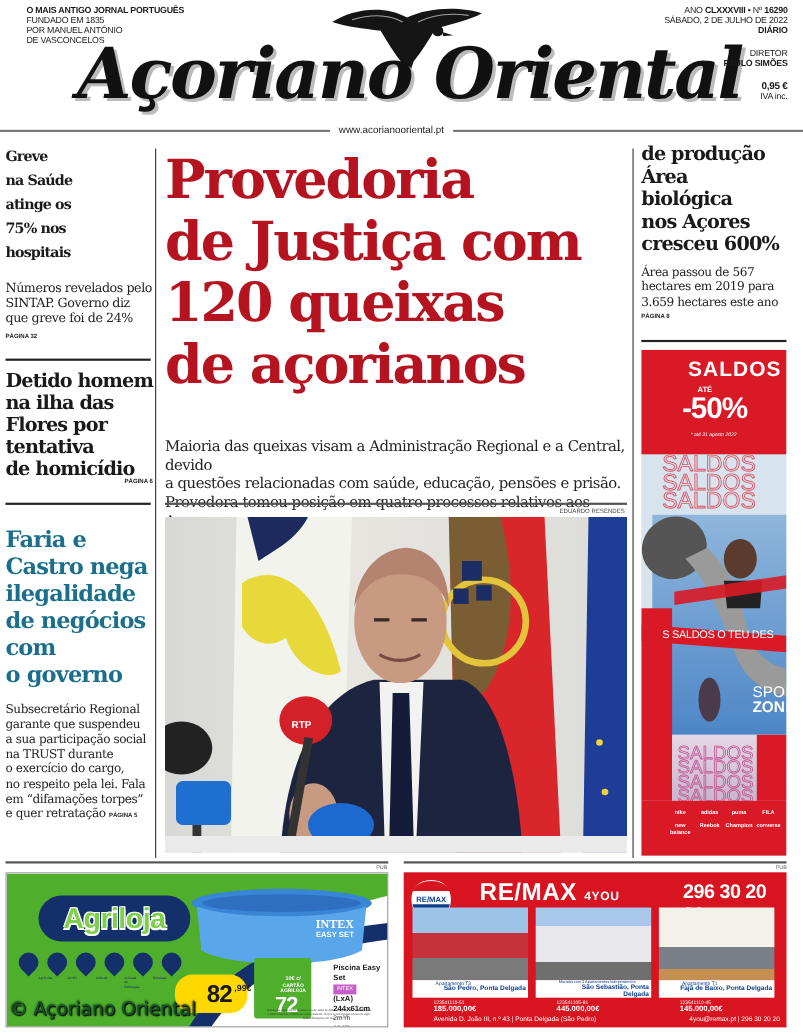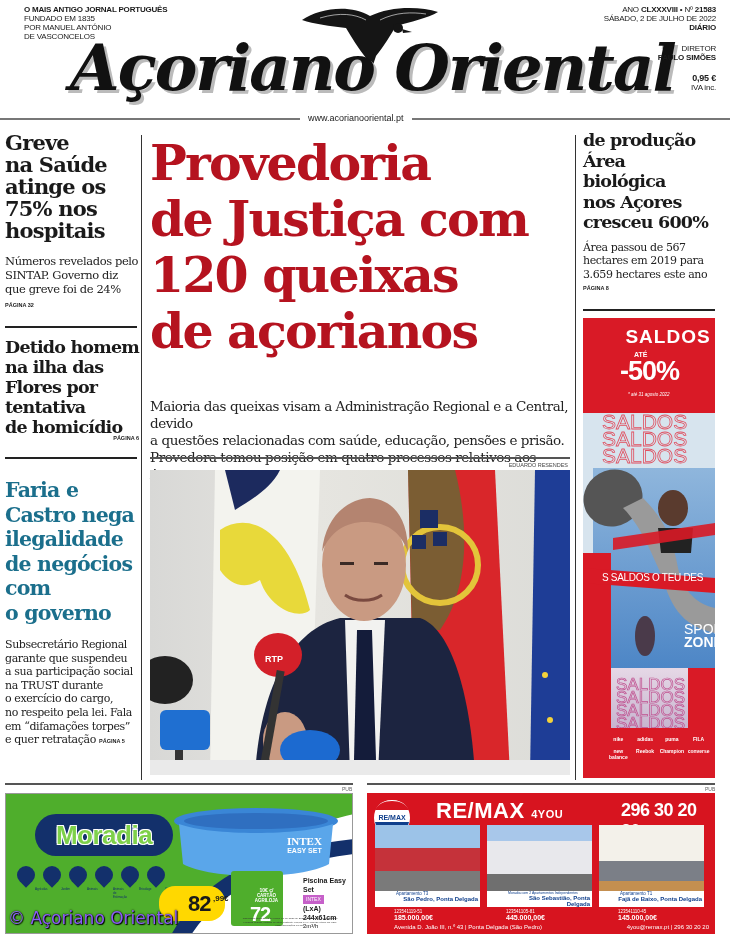--- a/index.html
+++ b/index.html
@@ -16,21 +16,21 @@
                    color: #111; font-style: italic; text-shadow: 3px 3px 0 #bbb; white-space: nowrap; }
   .eagle { left: 300px; top: 2px; width: 140px; height: 70px; }
   .web-rule { left: 0; top: 113px; width: 730px; height: 12px; }
   .web-rule .line { position: absolute; top: 5px; height: 2px; background: #777; }
   .web-rule .url { position: absolute; left: 308px; top: 0; font-size: 9px; font-family: "Liberation Sans", sans-serif; }
 
   
   .col-rule { position: absolute; width: 1px; background: #333; }
   .hr { position: absolute; height: 1.5px; background: #222; }
 
-  .lhead { font-weight: 700; font-size: 21px; line-height: 22px; letter-spacing: -0.8px; }
+  .lhead { font-weight: 700; font-size: 13px; line-height: 22px; letter-spacing: -0.8px; }
   .lbody { font-size: 12.5px; line-height: 15px; letter-spacing: -0.4px; color: #222; }
   .pg { font-family: "Liberation Sans", sans-serif; font-weight: 700; font-size: 5.5px; letter-spacing: 0; }
   .teal { color: #1b6f8c; }
 
   .main-head { left: 150px; top: 135px; width: 420px; color: #b5131f; font-weight: 700;
                font-size: 49px; line-height: 56px; letter-spacing: -1.8px; }
   .main-sub { left: 150px; top: 398px; width: 420px; font-size: 13.5px; line-height: 17px; letter-spacing: -0.45px; color: #222; }
   .credit { font-family: "Liberation Sans", sans-serif; font-size: 5.5px; color: #444; }
 
   
@@ -38,21 +38,21 @@
            background: linear-gradient(90deg, #d8d8d6 0%, #e6e5e0 40%, #dcdcd8 100%); }
 
   
   .sz { left: 583px; top: 318px; width: 132px; height: 460px; overflow: hidden; background: #d7e4ee; }
 
   
   .agri { left: 5px; top: 793px; width: 348px; height: 141px; border: 1px solid #999; overflow: hidden; background: #fff; }
   .remax { left: 367px; top: 793px; width: 348px; height: 141px; background: #d7141f; overflow: hidden; }
   .pub { font-family: "Liberation Sans", sans-serif; font-size: 5px; color: #666; }
 
-  .watermark { left: 8px; top: 908px; font-family: "DejaVu Sans", sans-serif; font-size: 17px; color: #8b5cf6;
+  .watermark { left: 8px; top: 908px; font-family: "DejaVu Sans", sans-serif; font-size: 17px; color: #14532d;
                text-shadow: 0 0 2px #000, 1px 1px 1px #000; white-space: nowrap; }
 </style>
 </head>
 <body>
 
 <div class="abs sans mast-left">
   <div style="font-weight:700">O MAIS ANTIGO JORNAL PORTUGUÊS</div>
   <div>FUNDADO EM 1835</div>
   <div>POR MANUEL ANTÓNIO</div>
   <div>DE VASCONCELOS</div>
@@ -65,21 +65,21 @@
   <circle cx="98" cy="26" r="5" fill="#151515"></circle>
   <path d="M102 27 L112 30 L103 31 Z" fill="#151515"></path>
 </svg>
 
 <div class="abs mast-title">
   <div class="t">Açoriano Oriental</div>
 </div>
 
 <div class="abs sans mast-right">
   <div>
-    <span>ANO </span><b>CLXXXVIII</b><span> • Nº </span><b>21583</b>
+    <span>ANO </span><b>CLXXXVIII</b><span> • Nº </span><b>16290</b>
   </div>
   <div>SÁBADO, 2 DE JULHO DE 2022</div>
   <div style="font-weight:700">DIÁRIO</div>
   <div style="margin-top:12px">DIRETOR</div>
   <div style="font-weight:700">PAULO SIMÕES</div>
   <div style="margin-top:12px;font-weight:700;font-size:9px">0,95 €</div>
   <div>IVA inc.</div>
 </div>
 
 <div class="abs web-rule">
@@ -263,21 +263,21 @@
 <div class="hr" style="left:5px;top:783px;width:348px;background:#555"></div>
 <div class="hr" style="left:367px;top:783px;width:348px;background:#555"></div>
 <div class="abs pub" style="left:342px;top:786px">PUB</div>
 <div class="abs pub" style="left:705px;top:786px">PUB</div>
 
 <div class="abs agri">
   <svg class="abs" style="left:0;top:0" width="348" height="141" viewBox="0 0 348 141">
     <path d="M0 0 L348 0 L348 20 C300 30 240 60 175 141 L0 141 Z" fill="#4fae2c"></path>
     <path d="M165 141 C200 80 260 55 348 45 L348 60 C270 70 215 95 185 141 Z" fill="#13306b"></path>
   </svg>
-  <div class="abs sans" style="left:10px;top:20px;width:138px;height:42px;background:#13306b;border-radius:21px;text-align:center;line-height:42px;color:#7ed04a;font-size:26px;font-weight:700;letter-spacing:-0.5px;text-shadow:1px 1px 0 #fff,-1px -1px 0 #fff,1px -1px 0 #fff,-1px 1px 0 #fff">Moradia</div>
+  <div class="abs sans" style="left:10px;top:20px;width:138px;height:42px;background:#13306b;border-radius:21px;text-align:center;line-height:42px;color:#7ed04a;font-size:26px;font-weight:700;letter-spacing:-0.5px;text-shadow:1px 1px 0 #fff,-1px -1px 0 #fff,1px -1px 0 #fff,-1px 1px 0 #fff">Agriloja</div>
   <div class="abs" style="left:10px;top:72px;display:flex;gap:6px">
     <div style="width:20px;text-align:center">
         <div style="width:18px;height:18px;border-radius:50% 50% 50% 0;transform:rotate(-45deg);background:#13306b;margin:0 auto"></div>
         <div class="sans" style="font-size:3px;color:#13306b;margin-top:3px">Agrícolas</div>
       </div>
     <div style="width:20px;text-align:center">
         <div style="width:18px;height:18px;border-radius:50% 50% 50% 0;transform:rotate(-45deg);background:#13306b;margin:0 auto"></div>
         <div class="sans" style="font-size:3px;color:#13306b;margin-top:3px">Jardim</div>
       </div>
     <div style="width:20px;text-align:center">

